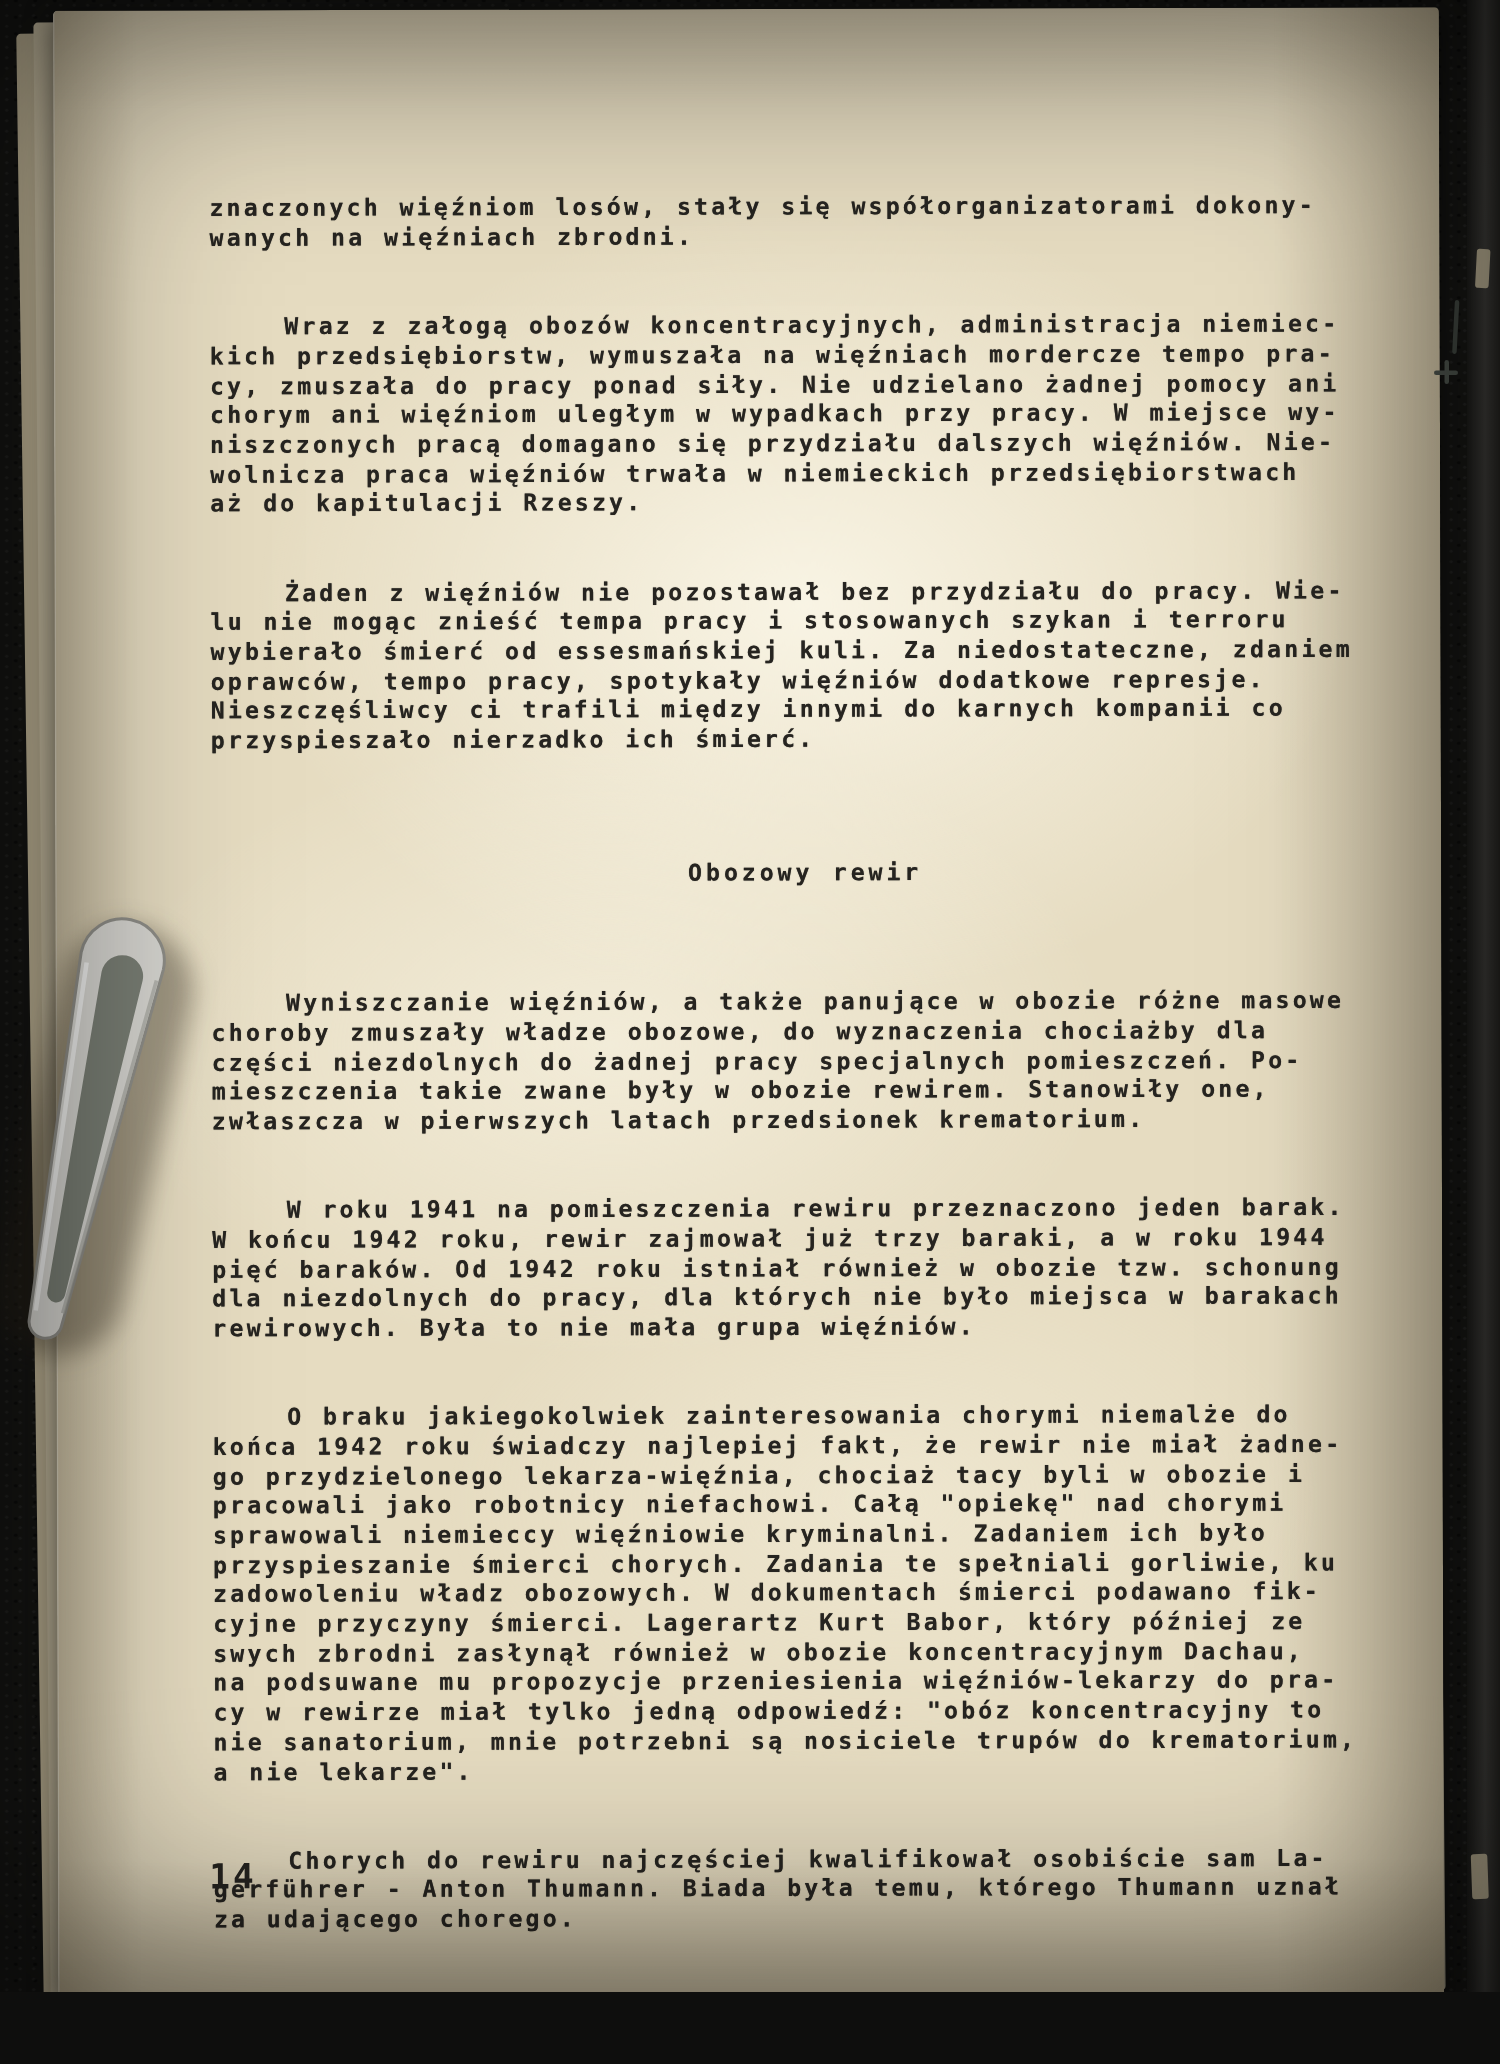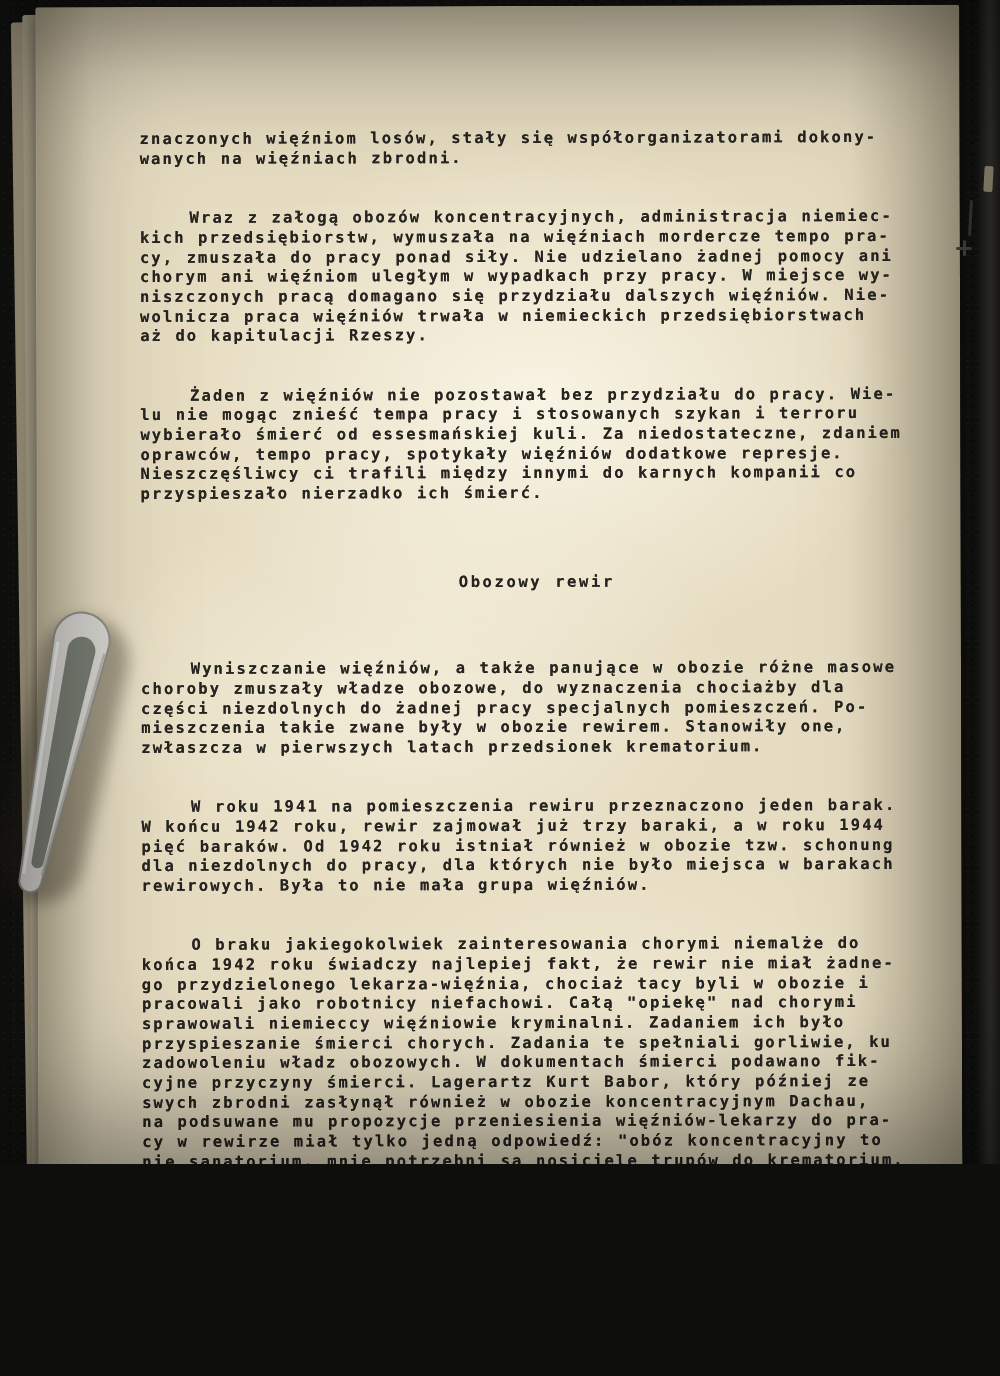--- a/index.html
+++ b/index.html
@@ -1,17 +1,17 @@
 <!DOCTYPE html>
 <html><head>
 <meta charset="utf-8">
 <style>
   html,body{margin:0;padding:0;background:#0e0e0d;font-family:"Liberation Sans",sans-serif;}
   .scene{
-    position:relative;width:1000px;height:1164px;overflow:hidden;
+    position:relative;width:1000px;height:1328px;overflow:hidden;
     background-color:#161614;
     background-image:
       radial-gradient(rgba(255,255,255,0.05) 1px, transparent 1.3px),
       radial-gradient(rgba(0,0,0,0.45) 1px, transparent 1.5px);
     background-size:9px 7px,13px 11px;
     background-position:0 0,4px 6px;
   }
   .right-strip{
     position:absolute;right:0;top:0;width:22px;height:1376px;
     background:linear-gradient(90deg,#1b1b19 0%,#3a3936 55%,#242320 100%);

